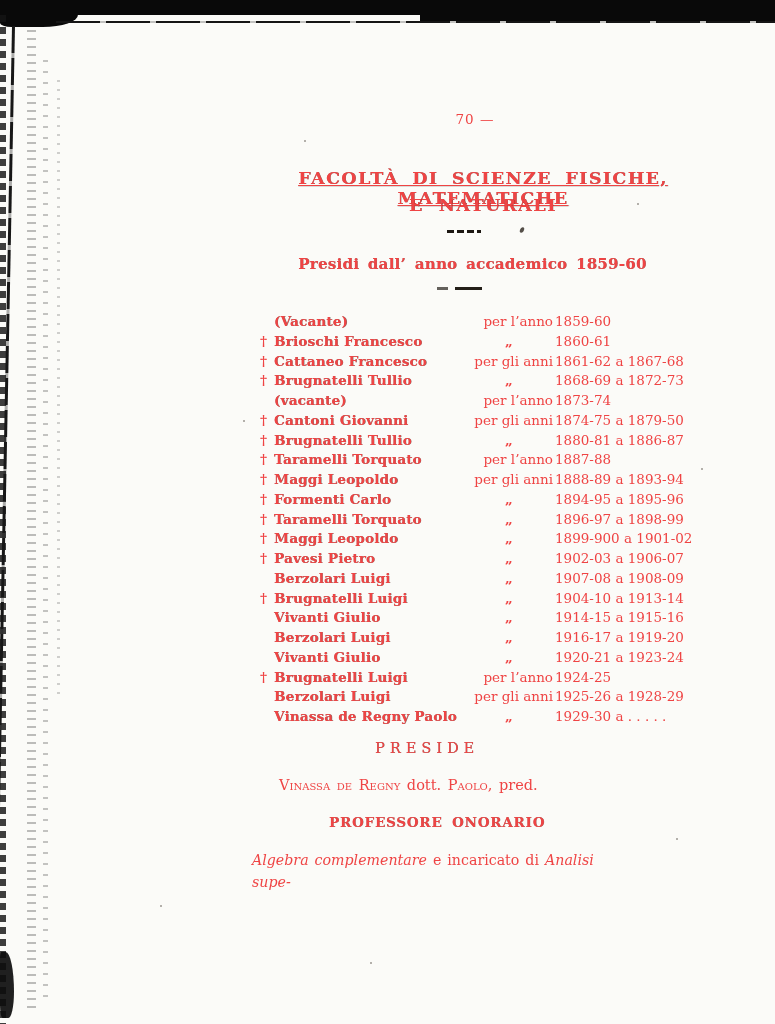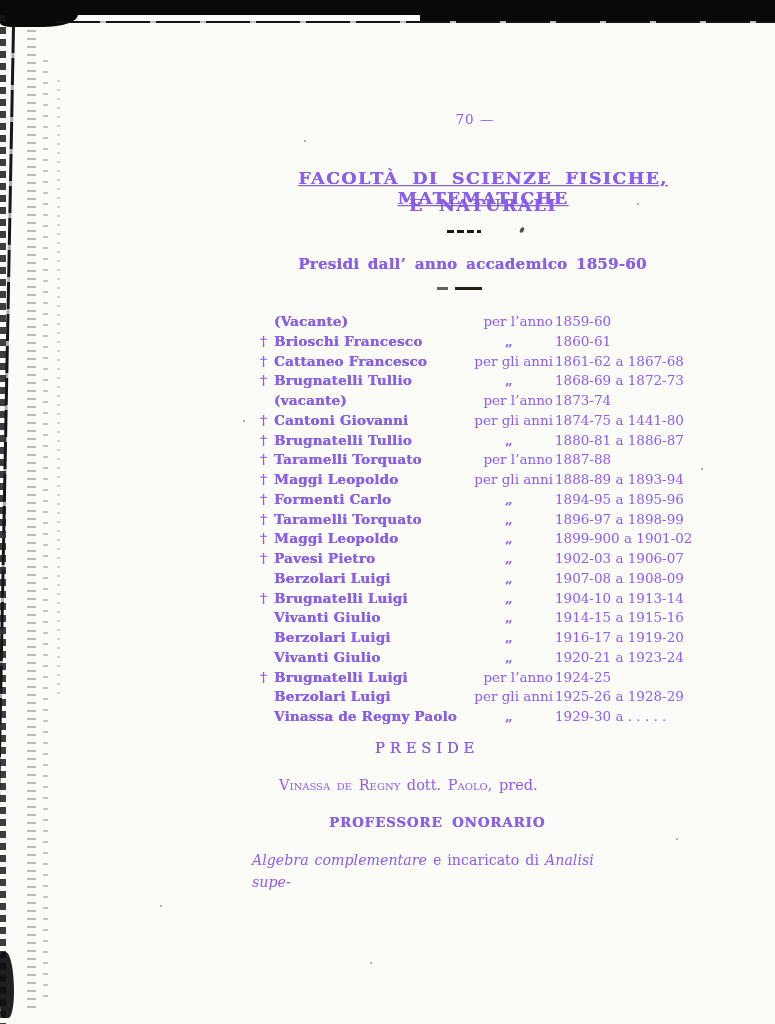--- a/index.html
+++ b/index.html
@@ -2,21 +2,21 @@
 <html><head>
 <meta charset="utf-8">
 <style>
   html,body{margin:0;padding:0;background:#d8d8d4;}
   .screen{
     position:relative;
     width:775px;height:1024px;
     background:#fbfbf8;
     overflow:hidden;
     font-family:"DejaVu Serif","Liberation Serif",serif;
-    color:#8b5cf6;
+    color:#ef4444;
   }
   .abs{position:absolute;}
 
   
   .band-top{left:0;top:0;width:775px;height:15px;background:#090909;}
   .band-top-right{left:420px;top:0;width:355px;height:21px;background:#090909;}
   .band-top-left{left:0;top:0;width:78px;height:27px;background:#090909;border-radius:0 0 45% 15%;}
   .top-rule{left:56px;top:21px;width:719px;height:2px;
     background:repeating-linear-gradient(90deg,#151515 0 44px,rgba(21,21,21,.25) 44px 50px);}
   .edge-left{left:0;top:15px;width:6px;height:1009px;opacity:.82;
@@ -140,21 +140,21 @@
       <div class="row">
       <span class="dg"></span>
       <span class="nm">(vacante)</span>
       <span class="pf">per l’anno</span>
       <span class="yr">1873-74</span>
     </div>
       <div class="row">
       <span class="dg">†</span>
       <span class="nm">Cantoni Giovanni</span>
       <span class="pf">per gli anni</span>
-      <span class="yr">1874-75 a 1441-80</span>
+      <span class="yr">1874-75 a 1879-50</span>
     </div>
       <div class="row">
       <span class="dg">†</span>
       <span class="nm">Brugnatelli Tullio</span>
       <span class="pf ditto">„</span>
       <span class="yr">1880-81 a 1886-87</span>
     </div>
       <div class="row">
       <span class="dg">†</span>
       <span class="nm">Taramelli Torquato</span>

